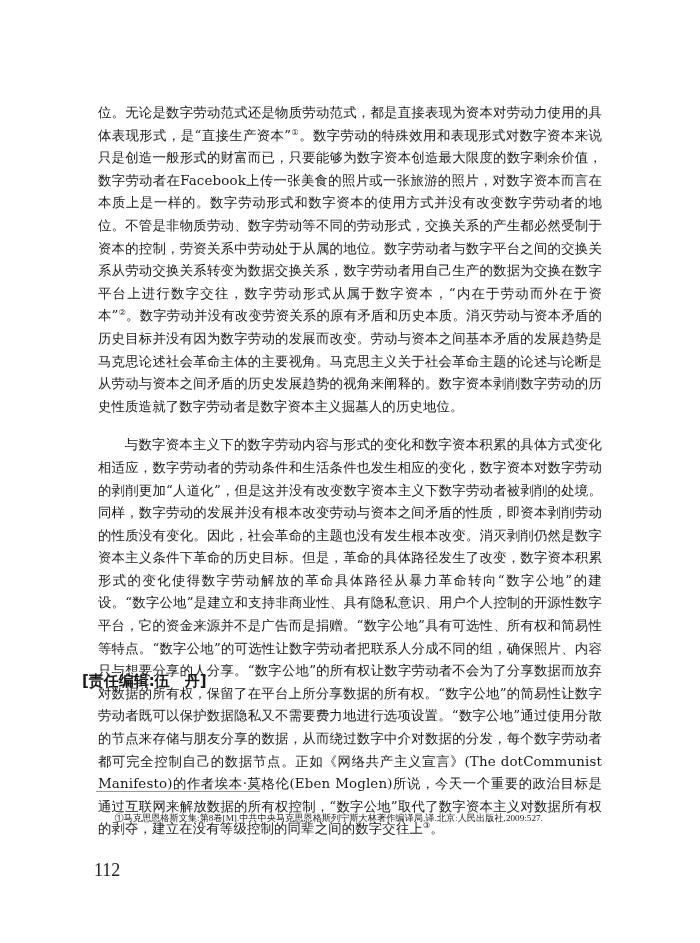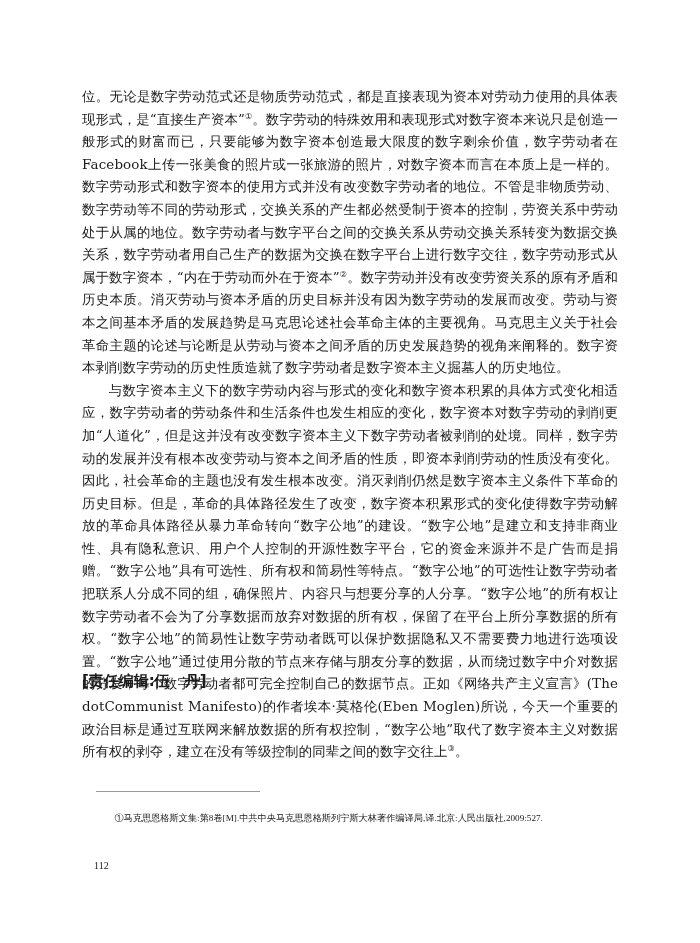--- a/index.html
+++ b/index.html
@@ -1,32 +1,32 @@
 <!DOCTYPE html>
 <html><head>
 <meta charset="utf-8">
 <style>
   html, body { margin: 0; padding: 0; background: #ffffff; }
   body { width: 700px; height: 943px; position: relative; overflow: hidden;
          font-family: "DejaVu Serif", "Liberation Serif", serif; color: #1a1a1a; }
   .page { position: absolute; left: 82px; top: 86px; width: 536px; }
-  .body-text p { margin: 0; font-size: 13.4px; line-height: 22.6px;
+  .body-text p { margin: 16px; font-size: 13.4px; line-height: 22.6px;
                  text-align: justify; text-justify: inter-character; letter-spacing: 0.15px; }
   .body-text p.indent { text-indent: 2em; }
   .heading { margin: 0; font-family: "DejaVu Sans", "Liberation Sans", sans-serif;
              font-size: 13px; line-height: 22.6px; font-weight: bold; padding-left: 2em; }
   sup { font-size: 8px; line-height: 0; vertical-align: super; }
   .editor { position: absolute; left: 82px; top: 672px; width: 536px; text-align: left;
             font-family: "DejaVu Sans", "Liberation Sans", sans-serif; font-size: 15px;
             font-weight: bold; }
   .fn-rule { position: absolute; left: 96px; top: 791px; width: 164px; height: 1px; background: #999; }
   .footnotes { position: absolute; left: 82px; top: 796px; width: 536px; font-size: 9.2px;
                line-height: 16.5px; color: #222; }
   .footnotes p { margin: 14px; text-indent: 2em; text-align: justify; font-family: Liberation Serif, serif; }
-  .page-num { position: absolute; left: 94px; top: 860px; font-size: 10px; color: #222;
+  .page-num { position: absolute; left: 94px; top: 860px; font-size: 18px; color: #222;
               font-family: "Liberation Serif", serif; }
 </style>
 </head>
 <body>
 
 <div class="page body-text">
   <p><span>位。无论是数字劳动范式还是物质劳动范式，都是直接表现为资本对劳动力使用的具体表现形式，是“直接生产资本”</span><sup>①</sup><span>。数字劳动的特殊效用和表现形式对数字资本来说只是创造一般形式的财富而已，只要能够为数字资本创造最大限度的数字剩余价值，数字劳动者在Facebook上传一张美食的照片或一张旅游的照片，对数字资本而言在本质上是一样的。数字劳动形式和数字资本的使用方式并没有改变数字劳动者的地位。不管是非物质劳动、数字劳动等不同的劳动形式，交换关系的产生都必然受制于资本的控制，劳资关系中劳动处于从属的地位。数字劳动者与数字平台之间的交换关系从劳动交换关系转变为数据交换关系，数字劳动者用自己生产的数据为交换在数字平台上进行数字交往，数字劳动形式从属于数字资本，“内在于劳动而外在于资本”</span><sup>②</sup><span>。数字劳动并没有改变劳资关系的原有矛盾和历史本质。消灭劳动与资本矛盾的历史目标并没有因为数字劳动的发展而改变。劳动与资本之间基本矛盾的发展趋势是马克思论述社会革命主体的主要视角。马克思主义关于社会革命主题的论述与论断是从劳动与资本之间矛盾的历史发展趋势的视角来阐释的。数字资本剥削数字劳动的历史性质造就了数字劳动者是数字资本主义掘墓人的历史地位。</span></p>
   <p class="indent"><span>与数字资本主义下的数字劳动内容与形式的变化和数字资本积累的具体方式变化相适应，数字劳动者的劳动条件和生活条件也发生相应的变化，数字资本对数字劳动的剥削更加“人道化”，但是这并没有改变数字资本主义下数字劳动者被剥削的处境。同样，数字劳动的发展并没有根本改变劳动与资本之间矛盾的性质，即资本剥削劳动的性质没有变化。因此，社会革命的主题也没有发生根本改变。消灭剥削仍然是数字资本主义条件下革命的历史目标。但是，革命的具体路径发生了改变，数字资本积累形式的变化使得数字劳动解放的革命具体路径从暴力革命转向“数字公地”的建设。“数字公地”是建立和支持非商业性、具有隐私意识、用户个人控制的开源性数字平台，它的资金来源并不是广告而是捐赠。“数字公地”具有可选性、所有权和简易性等特点。“数字公地”的可选性让数字劳动者把联系人分成不同的组，确保照片、内容只与想要分享的人分享。“数字公地”的所有权让数字劳动者不会为了分享数据而放弃对数据的所有权，保留了在平台上所分享数据的所有权。“数字公地”的简易性让数字劳动者既可以保护数据隐私又不需要费力地进行选项设置。“数字公地”通过使用分散的节点来存储与朋友分享的数据，从而绕过数字中介对数据的分发，每个数字劳动者都可完全控制自己的数据节点。正如《网络共产主义宣言》(The dotCommunist Manifesto)的作者埃本·莫格伦(Eben Moglen)所说，今天一个重要的政治目标是通过互联网来解放数据的所有权控制，“数字公地”取代了数字资本主义对数据所有权的剥夺，建立在没有等级控制的同辈之间的数字交往上</span><sup>③</sup><span>。</span></p>
 </div>
 

